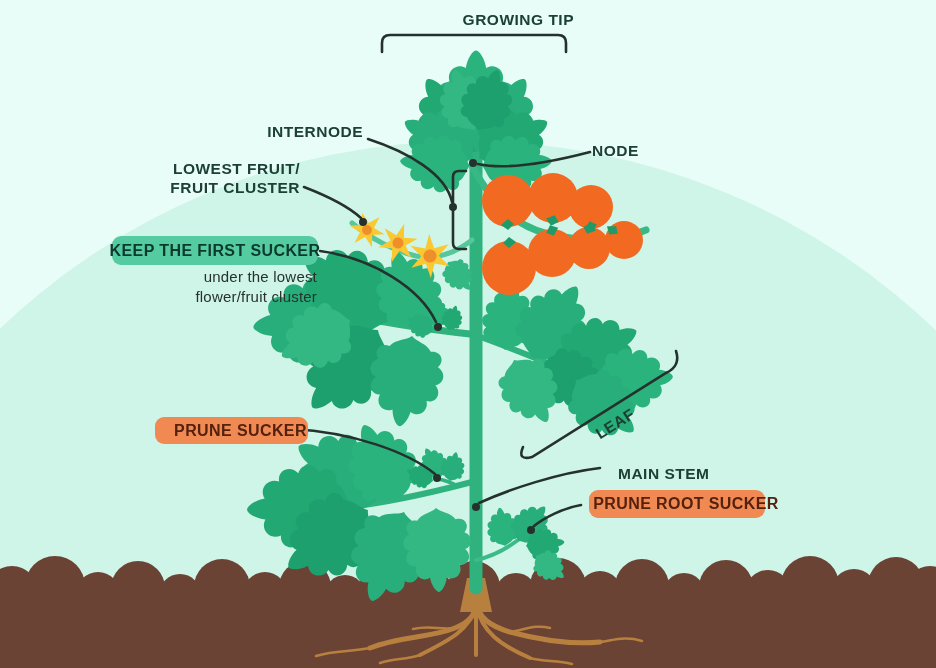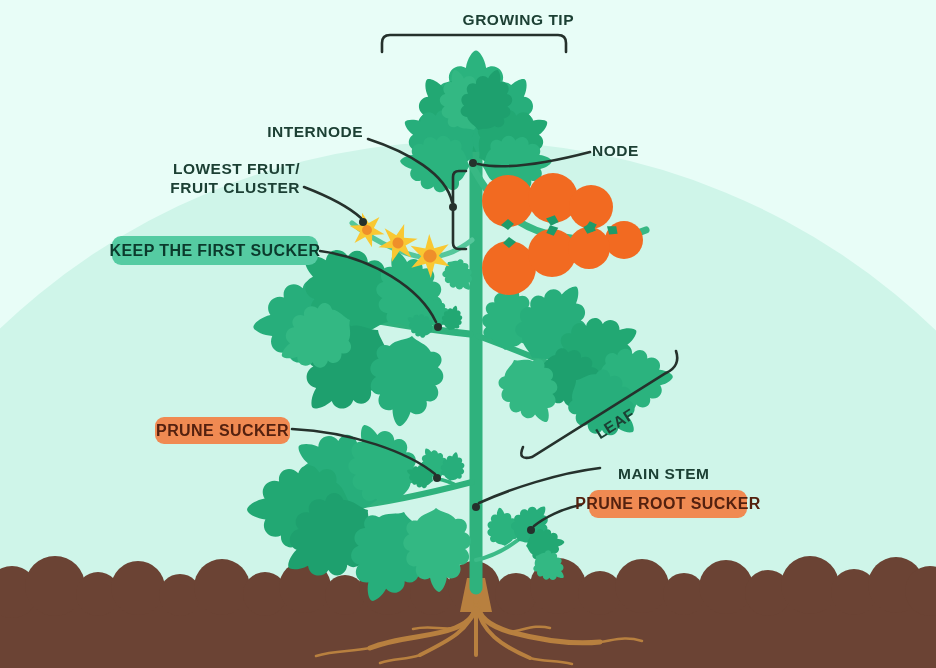--- a/index.html
+++ b/index.html
@@ -16,21 +16,21 @@
   .note{
     position:absolute;color:#27312c;font-weight:500;font-size:15px;
     line-height:20px;text-align:right;letter-spacing:.2px;
   }
   .badge{
     position:absolute;display:flex;align-items:center;justify-content:center;
     font-weight:700;font-size:16px;letter-spacing:.4px;border-radius:9px;
     white-space:nowrap;
   }
   .badge.green{background:#55cba2;color:#0b3a2c;}
-  .badge.orange{background:#f08a52;color:#54210f;}
+  .badge.orange{background:#f08a52;color:#54210f;padding-left:18px;}
   .rot{transform:rotate(-32deg);transform-origin:center center;}
 </style>
 </head>
 <body>
 
 <div class="stage">
 
 <svg width="936" height="668" viewBox="0 0 936 668">
   <defs>
     <path id="leaf" d="M 0 0
@@ -231,20 +231,24 @@
 
 <div class="lbl" style="left:592px;top:141px;">NODE</div>
 
 <div class="lbl right" style="left:118px;top:159px;width:182px;">
   <div>LOWEST FRUIT/</div>
   <div>FRUIT CLUSTER</div>
 </div>
 
 <div class="badge green" style="left:112px;top:236px;width:206px;height:29px;">KEEP THE FIRST SUCKER</div>
 
+<div class="note" style="left:117px;top:267px;width:200px;">
+  <div>under the lowest</div>
+  <div>flower/fruit cluster</div>
+</div>
 
 <div class="badge orange" style="left:155px;top:417px;width:135px;height:27px;">PRUNE SUCKER</div>
 
 <div class="lbl rot" style="left:575px;top:414px;width:80px;text-align:center;">LEAF</div>
 
 <div class="lbl" style="left:618px;top:456px;margin-top:8px;">MAIN STEM</div>
 
 <div class="badge orange" style="left:589px;top:490px;width:158px;height:28px;">PRUNE ROOT SUCKER</div>
 
 </div>

